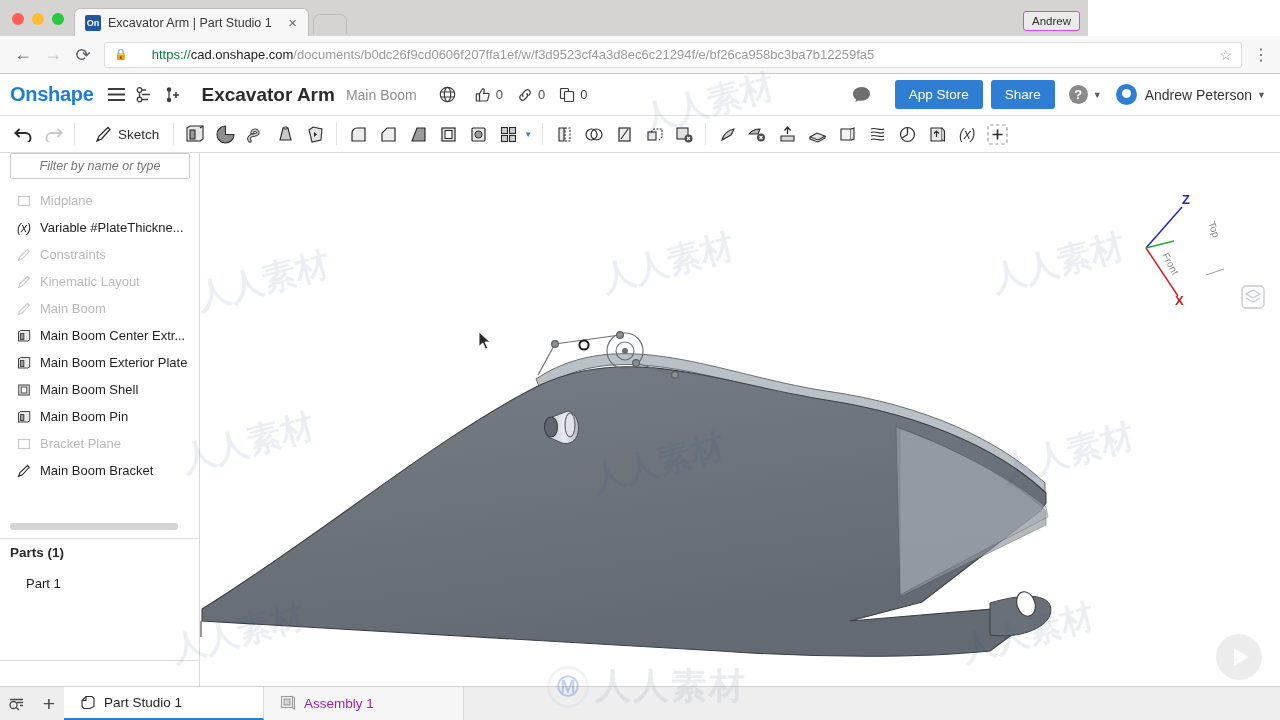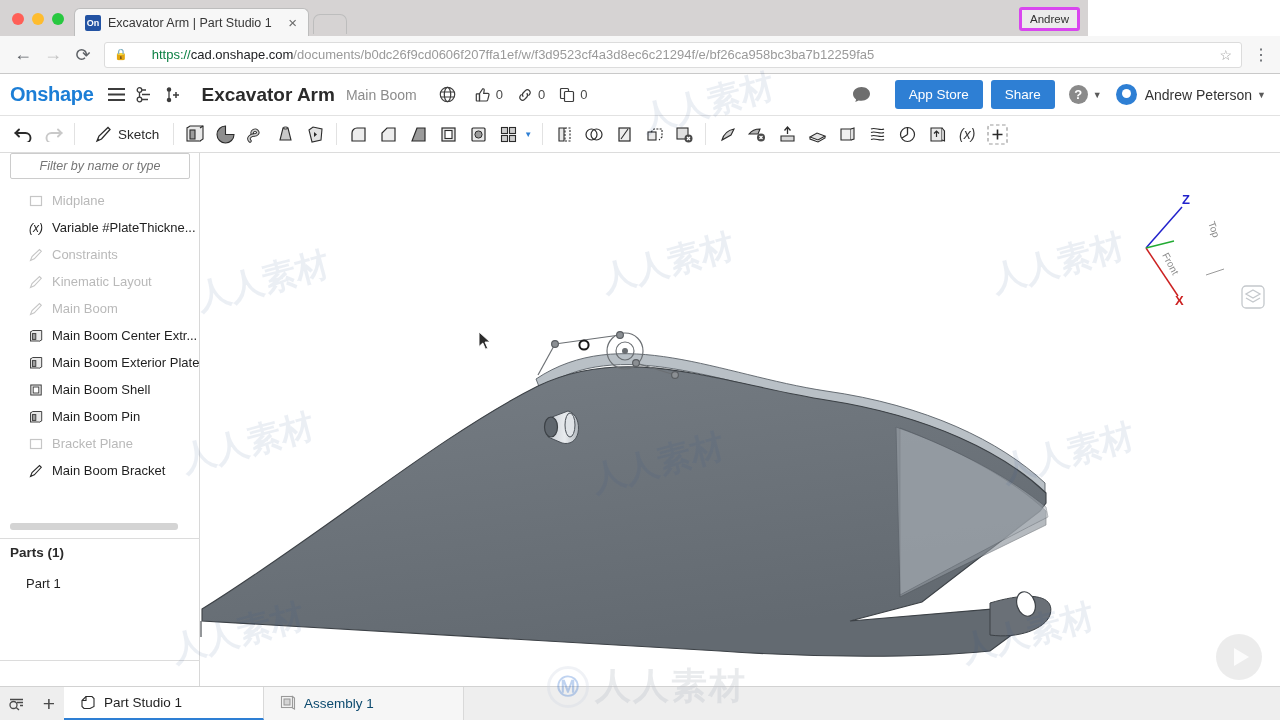--- a/index.html
+++ b/index.html
@@ -43,21 +43,21 @@
   .tab-title { white-space: nowrap; overflow: hidden; text-overflow: ellipsis; flex: 1; }
   .tab-close { font-size: 15px; color: #6a6a6a; padding: 0 3px; line-height: 1; }
   .tab-new {
     width: 34px; height: 20px; margin-left: 4px; margin-bottom: 2px;
     border: 1px solid #bdbdbd; border-bottom: none;
     border-top-left-radius: 7px; border-top-right-radius: 7px;
     background: #d6d3d3;
   }
   .profile-chip {
     position: absolute; right: 8px; bottom: 5px;
-    border: 3px solid #d946ef; border-radius: 3px;
+    border: 1px solid #d946ef; border-radius: 3px;
     background: #ebebeb; font-size: 11.5px; color: #303030;
     padding: 3px 8px;
   }
 
   .browser-toolbar {
     position: absolute; top: 36px; left: 0; width: 1280px; height: 38px;
     background: #f7f7f7; border-bottom: 1px solid #c9c9c9;
     display: flex; align-items: center; padding: 0 8px;
   }
   .navbtn {
@@ -140,21 +140,21 @@
     display: block; width: 180px; height: 26px; margin: 0 10px 8px 10px;
     border: 1px solid #ccc; border-radius: 2px;
     font-size: 12.5px; font-style: italic; color: #a8a8a8;
     padding: 0 7px; font-family: "Liberation Sans", sans-serif;
     background: #fff;
     text-align: center;
   }
   .feat-list { height: 345px; overflow: hidden; }
   .feat-row {
     display: flex; align-items: center; gap: 8px;
-    height: 27px; padding: 0 28px;
+    height: 27px; padding: 0 16px;
     font-size: 13px; color: #1f1f1f; white-space: nowrap;
   }
   .feat-row.muted { color: #b9b9b9; }
   .feat-ico { width: 16px; height: 16px; flex-shrink: 0; display: flex; align-items: center; justify-content: center; }
   .hscroll {
     position: absolute; left: 10px; top: 370px; width: 168px; height: 7px;
     background: #d4d4d4; border-radius: 3px;
   }
   .panel-div { position: absolute; left: 0; top: 385px; width: 200px; height: 1px; background: #dcdcdc; }
   .parts-head { position: absolute; left: 10px; top: 392px; font-size: 13.5px; font-weight: bold; color: #2b2b2b; }
@@ -180,21 +180,21 @@
     background: #eeeeee; border-top: 1px solid #d2d2d2;
     display: flex; align-items: stretch;
   }
   .bb-icon {
     width: 34px; display: flex; align-items: center; justify-content: center;
     color: #4a4a4a; font-size: 15px;
   }
   .bb-plus { width: 30px; display: flex; align-items: center; justify-content: center; color: #4a4a4a; font-size: 21px; }
   .el-tab {
     display: flex; align-items: center; gap: 8px;
-    padding: 0 16px; font-size: 13.5px; color: #0c4a6e;
+    padding: 0 16px; font-size: 13.5px; color: #a21caf;
     background: #f6f6f6; border-right: 1px solid #d9d9d9;
     min-width: 200px;
   }
   .el-tab.active { background: #fff; color: #1f1f1f; border-bottom: 2px solid #2e7fd4; }
 
   
   .wm {
     position: absolute; pointer-events: none;
     opacity: 0.085; color: #2a4f8f;
     font-size: 34px; font-weight: bold;

